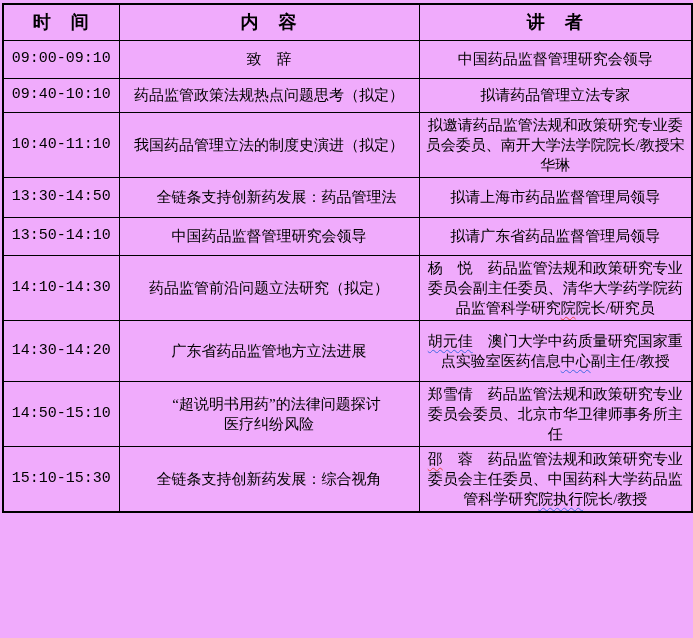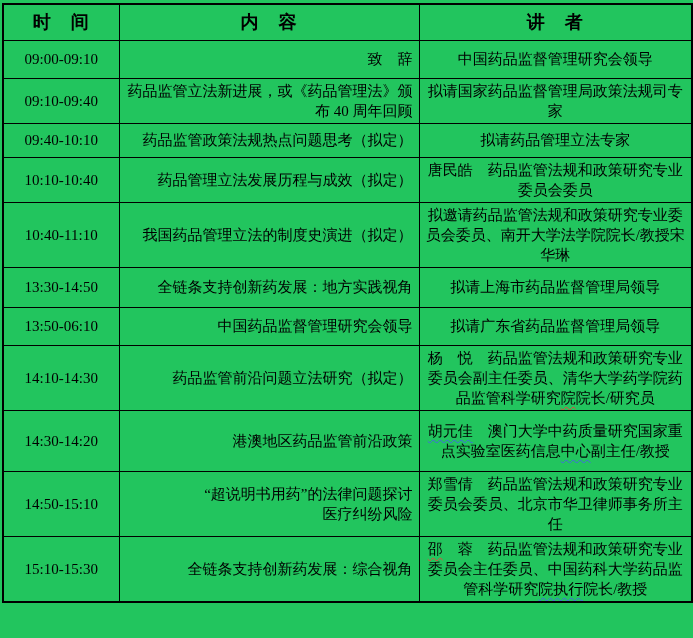--- a/index.html
+++ b/index.html
@@ -1,41 +1,41 @@
 <!DOCTYPE html>
 <html style="--wavy-red: #e8453c; --wavy-blue: #4169e1;"><head>
 <meta charset="utf-8">
 <style>
   html,body{
     margin:0;padding:0;background:#ffffff;
     width:693px;height:638px;overflow:hidden;
     font-family:"Liberation Serif","DejaVu Serif",serif;
     color:#000;
   }
-  .sheet{width:693px;height:638px;background:#22c55e;box-sizing:border-box;padding:3px 2px 0 2px;}
+  .sheet{width:693px;height:638px;background:#f0abfc;box-sizing:border-box;padding:3px 2px 0 2px;}
   table.schedule{
     border-collapse:collapse;table-layout:fixed;width:689px;
     border:2px solid #000;
   }
   col.c-time{width:116px}
   col.c-content{width:300px}
   col.c-speaker{width:273px}
   th,td{
     border:1px solid #000;vertical-align:middle;
     padding:2px 6px;font-size:15px;line-height:20px;
     overflow:hidden;box-sizing:border-box;
     word-break:break-all;
   }
   th{
     font-size:18px;font-weight:bold;text-align:center;
     height:36px;letter-spacing:1px;padding:2px 2px;
   }
   td.time{text-align:center;padding:2px 2px;white-space:nowrap;
-    font-family:Liberation Serif, serif;}
-  td.content{text-align:right}
+    font-family:Liberation Mono, monospace;}
+  td.content{text-align:center}
   td.speaker{text-align:center}
   .w-red{
     text-decoration-line:underline;text-decoration-style:wavy;
     text-decoration-color:var(--wavy-red,#e8453c);
     text-decoration-thickness:1px;text-underline-offset:3px;
   }
   .w-blue{
     text-decoration-line:underline;text-decoration-style:wavy;
     text-decoration-color:var(--wavy-blue,#4169e1);
     text-decoration-thickness:1px;text-underline-offset:3px;
@@ -57,58 +57,48 @@
         <th>内　容</th>
         <th>讲　者</th>
       </tr>
     </thead>
     <tbody id="schedule-body">
         <tr style="height: 38px;">
           <td class="time">09:00-09:10</td>
           <td class="content">致　辞</td>
           <td class="speaker">中国药品监督管理研究会领导</td>
         </tr>
-        <tr style="height: 42px;">
-          <td class="time">09:10-09:40</td>
-          <td class="content">药品监管立法新进展，或《药品管理法》颁布 40 周年回顾</td>
-          <td class="speaker">拟请国家药品监督管理局政策法规司专家</td>
-        </tr>
         <tr style="height: 34px; margin-top: 11px;">
           <td class="time">09:40-10:10</td>
           <td class="content">药品监管政策法规热点问题思考（拟定）</td>
           <td class="speaker">拟请药品管理立法专家</td>
-        </tr>
-        <tr style="height: 42px;">
-          <td class="time">10:10-10:40</td>
-          <td class="content">药品管理立法发展历程与成效（拟定）</td>
-          <td class="speaker">唐民皓　药品监管法规和政策研究专业委员会委员</td>
         </tr>
         <tr style="height: 62px;">
           <td class="time">10:40-11:10</td>
           <td class="content">我国药品管理立法的制度史演进（拟定）</td>
           <td class="speaker">拟邀请药品监管法规和政策研究专业委员会委员、南开大学法学院院长/教授宋华琳</td>
         </tr>
         <tr style="height: 40px; margin-top: 38px;">
           <td class="time">13:30-14:50</td>
-          <td class="content">　全链条支持创新药发展：地方实践视角</td>
+          <td class="content">　全链条支持创新药发展：药品管理法</td>
           <td class="speaker">拟请上海市药品监督管理局领导</td>
         </tr>
         <tr style="height: 38px;">
-          <td class="time">13:50-06:10</td>
+          <td class="time">13:50-14:10</td>
           <td class="content">中国药品监督管理研究会领导</td>
           <td class="speaker">拟请广东省药品监督管理局领导</td>
         </tr>
         <tr style="height: 62px;">
           <td class="time">14:10-14:30</td>
           <td class="content">药品监管前沿问题立法研究（拟定）</td>
           <td class="speaker">杨　悦　药品监管法规和政策研究专业委员会副主任委员、清华大学药学院药品监管科学研究<span class="w-red">院</span>院长/研究员</td>
         </tr>
         <tr style="height: 61px;">
           <td class="time">14:30-14:20</td>
-          <td class="content">港澳地区药品监管前沿政策</td>
+          <td class="content">广东省药品监管地方立法进展</td>
           <td class="speaker"><span class="w-blue">胡元佳</span>　澳门大学中药质量研究国家重点实验室医药信息<span class="w-blue">中心</span>副主任/教授</td>
         </tr>
         <tr style="height: 62px;">
           <td class="time">14:50-15:10</td>
           <td class="content">　“超说明书用药”的法律问题探讨<br>医疗纠纷风险</td>
           <td class="speaker">郑雪倩　药品监管法规和政策研究专业委员会委员、北京市华卫律师事务所主任</td>
         </tr>
         <tr style="height: 62px;">
           <td class="time">15:10-15:30</td>
           <td class="content">全链条支持创新药发展：综合视角</td>

